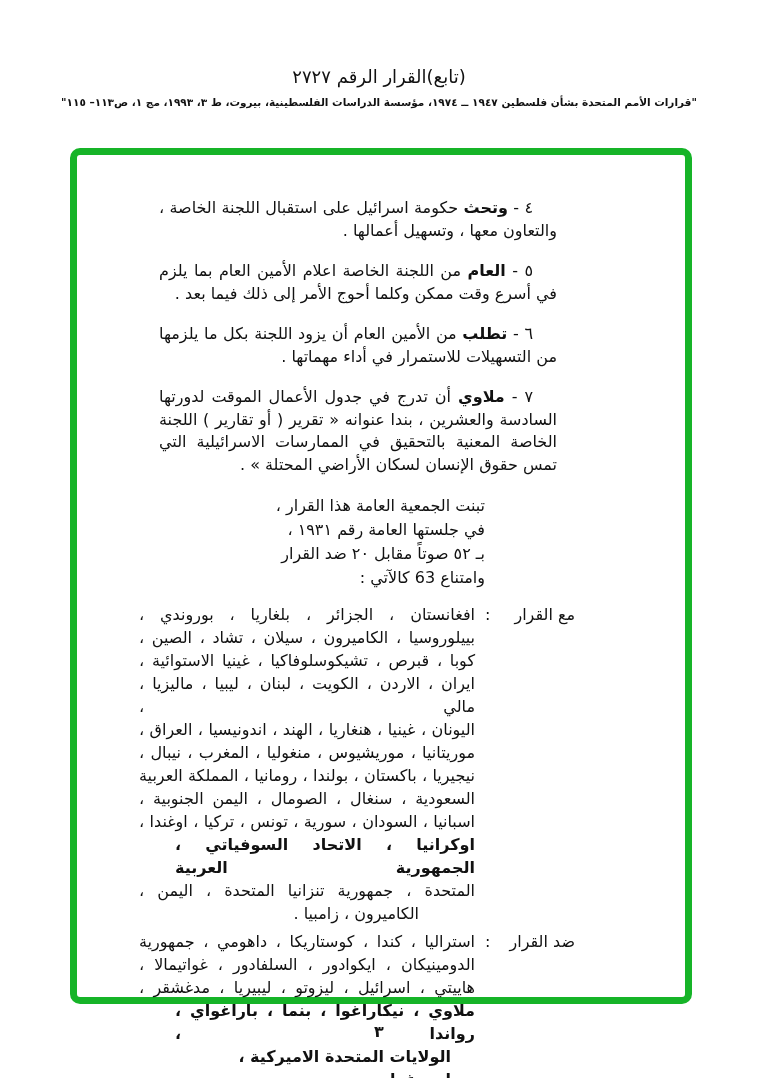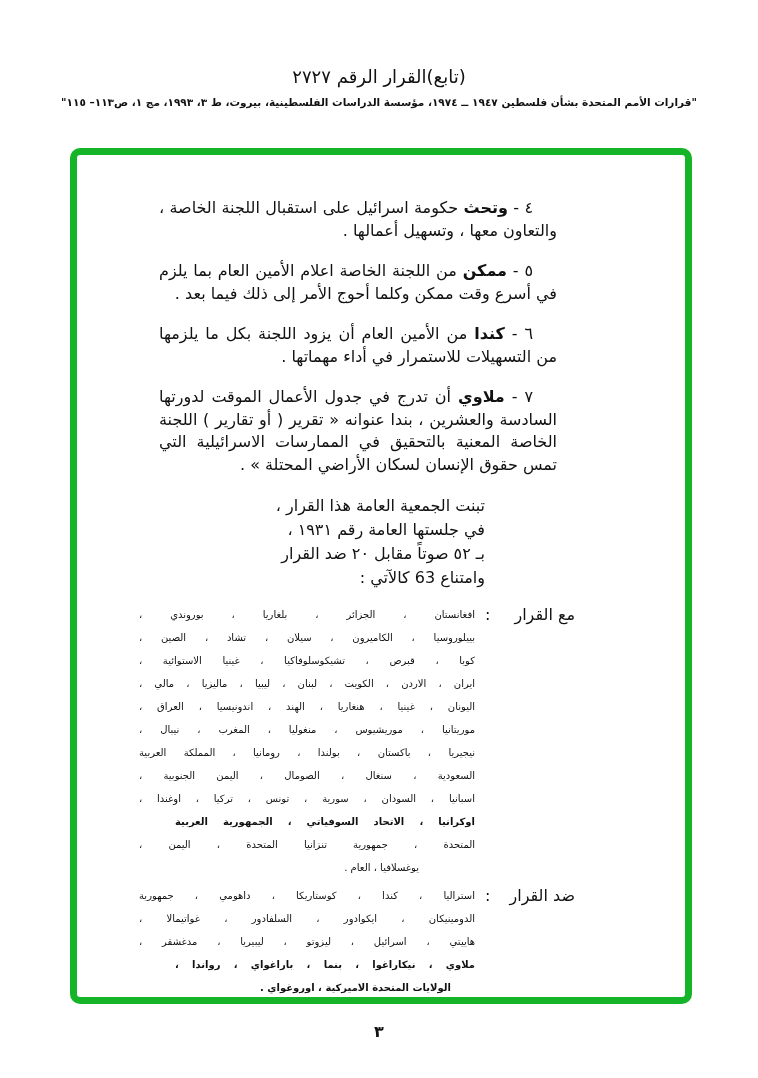--- a/index.html
+++ b/index.html
@@ -60,21 +60,21 @@
     width:90px;flex:none;
     display:flex;justify-content:space-between;
     line-height:23px;
     padding-left:10px;
   }
   .vlines{
     width:336px;flex:none;
   }
   .cline{
     line-height:23px;
-    font-size:10px;
+    font-size:16px;
     text-align:justify;
     text-align-last:justify;
   }
   .cline.bold{font-weight:700;margin-left:36px;}
   .cline.indent-r{
     text-align:right;text-align-last:right;
     padding-right:56px;
   }
   .cline.indent-r-sm{
     text-align:right;text-align-last:right;
@@ -92,23 +92,23 @@
 <div class="header">
   <div class="title">(تابع)القرار الرقم  ٢٧٢٧</div>
   <div class="source">"قرارات الأمم المتحدة بشأن فلسطين ١٩٤٧ ــ ١٩٧٤، مؤسسة الدراسات الفلسطينية، بيروت، ط ٣، ١٩٩٣، مج ١، ص١١٣– ١١٥"</div>
 </div>
 
 <div class="frame">
   <div class="content">
 
     <p class="para"><span class="pnum">٤ -</span> <b class="kw">وتحث</b> <span>حكومة اسرائيل على استقبال اللجنة الخاصة ، والتعاون معها ، وتسهيل أعمالها .</span></p>
 
-    <p class="para"><span class="pnum">٥ -</span> <b class="kw">ممكن</b> <span>من اللجنة الخاصة اعلام الأمين العام بما يلزم في أسرع وقت ممكن وكلما أحوج الأمر إلى ذلك فيما بعد .</span></p>
+    <p class="para"><span class="pnum">٥ -</span> <b class="kw">العام</b> <span>من اللجنة الخاصة اعلام الأمين العام بما يلزم في أسرع وقت ممكن وكلما أحوج الأمر إلى ذلك فيما بعد .</span></p>
 
-    <p class="para"><span class="pnum">٦ -</span> <b class="kw">كندا</b> <span>من الأمين العام أن يزود اللجنة بكل ما يلزمها من التسهيلات للاستمرار في أداء مهماتها .</span></p>
+    <p class="para"><span class="pnum">٦ -</span> <b class="kw">تطلب</b> <span>من الأمين العام أن يزود اللجنة بكل ما يلزمها من التسهيلات للاستمرار في أداء مهماتها .</span></p>
 
     <p class="para"><span class="pnum">٧ -</span> <b class="kw">ملاوي</b> <span>أن تدرج في جدول الأعمال الموقت لدورتها السادسة والعشرين ، بندا عنوانه « تقرير ( أو تقارير ) اللجنة الخاصة المعنية بالتحقيق في الممارسات الاسرائيلية التي تمس حقوق الإنسان لسكان الأراضي المحتلة » .</span></p>
 
     <div class="adoption">
       <div class="aline">تبنت الجمعية العامة هذا القرار ،</div>
       <div class="aline">في جلستها العامة رقم ١٩٣١ ،</div>
       <div class="aline">بـ ٥٢ صوتاً مقابل ٢٠ ضد القرار</div>
       <div class="aline">وامتناع 63 كالآتي :</div>
     </div>
 
@@ -122,21 +122,21 @@
         <div class="cline">بييلوروسيا ، الكاميرون ، سيلان ، تشاد ، الصين ،</div>
         <div class="cline">كوبا ، قبرص ، تشيكوسلوفاكيا ، غينيا الاستوائية ،</div>
         <div class="cline">ايران ، الاردن ، الكويت ، لبنان ، ليبيا ، ماليزيا ، مالي ،</div>
         <div class="cline">اليونان ، غينيا ، هنغاريا ، الهند ، اندونيسيا ، العراق ،</div>
         <div class="cline">موريتانيا ، موريشيوس ، منغوليا ، المغرب ، نيبال ،</div>
         <div class="cline">نيجيريا ، باكستان ، بولندا ، رومانيا ، المملكة العربية</div>
         <div class="cline">السعودية ، سنغال ، الصومال ، اليمن الجنوبية ،</div>
         <div class="cline">اسبانيا ، السودان ، سورية ، تونس ، تركيا ، اوغندا ،</div>
         <div class="cline bold">اوكرانيا ، الاتحاد السوفياتي ، الجمهورية العربية</div>
         <div class="cline">المتحدة ، جمهورية تنزانيا المتحدة ، اليمن ،</div>
-        <div class="cline indent-r">يوغسلافيا ، العام .</div>
+        <div class="cline indent-r">الكاميرون ، زامبيا .</div>
       </div>
     </div>
 
     <div class="vote vote-against">
       <div class="vlabel">
         <span>ضد القرار</span>
         <span>:</span>
       </div>
       <div class="vlines">
         <div class="cline">استراليا ، كندا ، كوستاريكا ، داهومي ، جمهورية</div>

